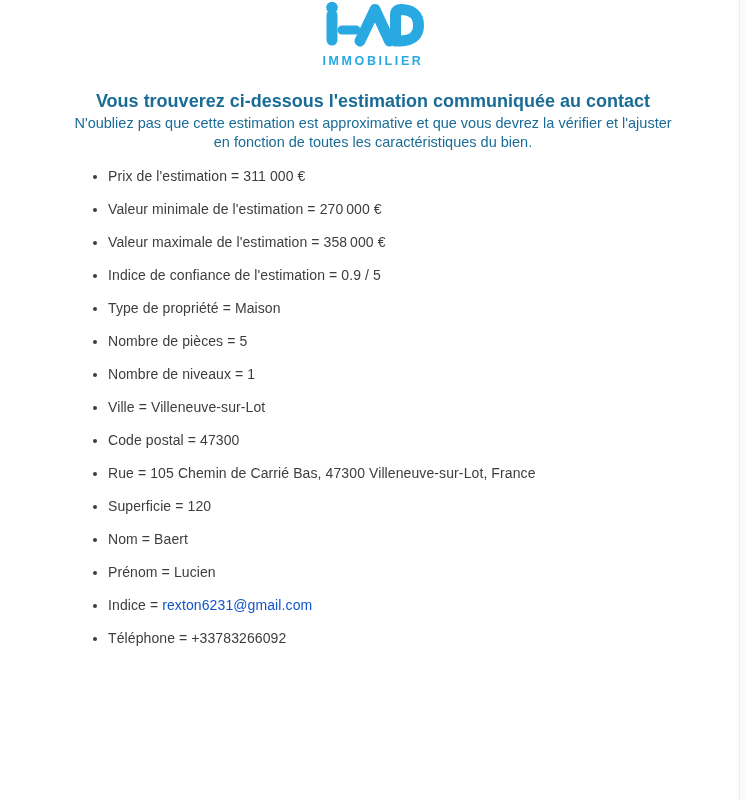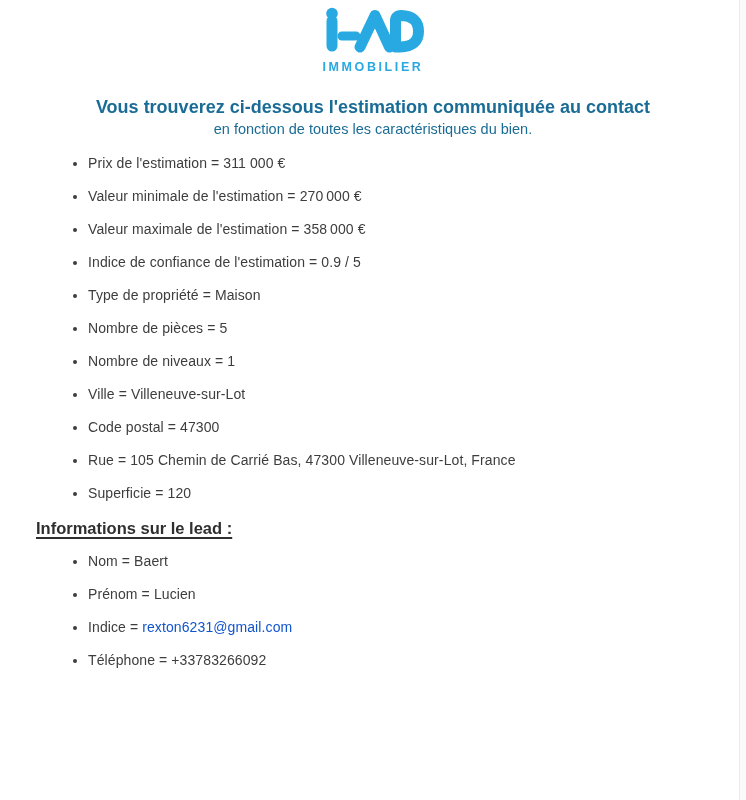--- a/index.html
+++ b/index.html
@@ -15,21 +15,21 @@
     background: #ffffff;
     overflow: hidden;
   }
   .viewport-edge {
     position: absolute;
     top: 0; right: 0;
     width: 7px; height: 100%;
     background: #fafafa;
     border-left: 1px solid #ececec;
   }
-  header { padding-top: 6px; }
+  header { padding-top: 0; }
   .logo-mark { display: block; margin: 0 auto; }
   .logo-sub {
     margin-top: 6px;
     text-align: center;
     font-size: 12.5px;
     font-weight: bold;
     letter-spacing: 2.6px;
     color: #29A9E1;
     line-height: 14px;
   }
@@ -64,20 +64,21 @@
     margin-top: 17px;
     padding-left: 88px;
     list-style: disc outside;
   }
   ul.info-list li {
     font-size: 14px;
     line-height: 15px;
     margin-bottom: 18px;
     color: #3D3D3D;
     letter-spacing: 0.1px;
+    margin-left: 20px;
   }
   a.email-link {
     color: #1155CC;
     cursor: pointer;
   }
 </style>
 </head>
 <body>
 
 <div class="page">
@@ -87,20 +88,21 @@
       <circle cx="11" cy="7.5" r="5.8" fill="#29A9E1" stroke="none"></circle>
       <path d="M11 15 L11 40"></path>
       <path d="M21 30 L35 30" stroke-width="9"></path>
       <path d="M39 41 L54 9.5 L68.5 41"></path>
       <path d="M74.5 41 L74.5 15 Q74.5 9.5 80 9.5 Q97.5 10 97.5 25.5 Q97.5 40.5 79 41 Z"></path>
     </svg>
     <div class="logo-sub">IMMOBILIER</div>
 
     <div class="title">Vous trouverez ci-dessous l'estimation communiquée au contact</div>
     <div class="subtitle">
+      <div>N'oubliez pas que cette estimation est approximative et que vous devrez la vérifier et l'ajuster</div>
       <div>en fonction de toutes les caractéristiques du bien.</div>
     </div>
   </header>
 
   <section>
     <ul class="info-list">
       <li>Prix de l'estimation = 311 000 €</li>
       <li>Valeur minimale de l'estimation = 270 000 €</li>
       <li>Valeur maximale de l'estimation = 358 000 €</li>
       <li>Indice de confiance de l'estimation = 0.9 / 5</li>
@@ -108,21 +110,20 @@
       <li>Nombre de pièces = 5</li>
       <li>Nombre de niveaux = 1</li>
       <li>Ville = Villeneuve-sur-Lot</li>
       <li>Code postal = 47300</li>
       <li>Rue = 105 Chemin de Carrié Bas, 47300 Villeneuve-sur-Lot, France</li>
       <li>Superficie = 120</li>
     </ul>
   </section>
 
   <section>
-    <div class="section-heading lead">Informations sur le lead :</div>
     <ul class="info-list">
       <li>Nom = Baert</li>
       <li>Prénom = Lucien</li>
       <li><span>Indice = </span><a class="email-link">rexton6231@gmail.com</a></li>
       <li>Téléphone = +33783266092</li>
     </ul>
   </section>
 
   <div class="viewport-edge"></div>
 </div>

